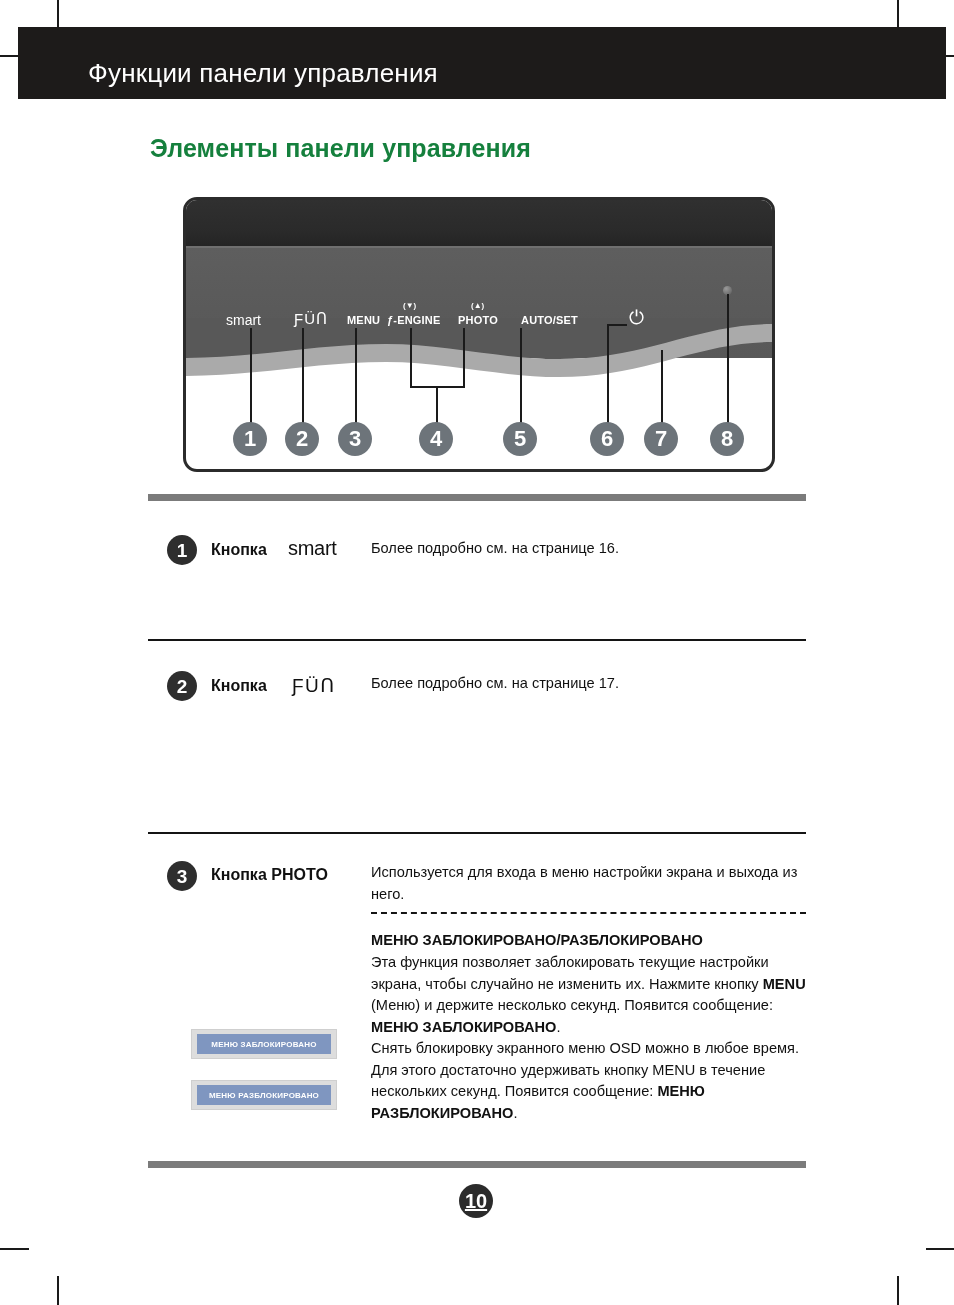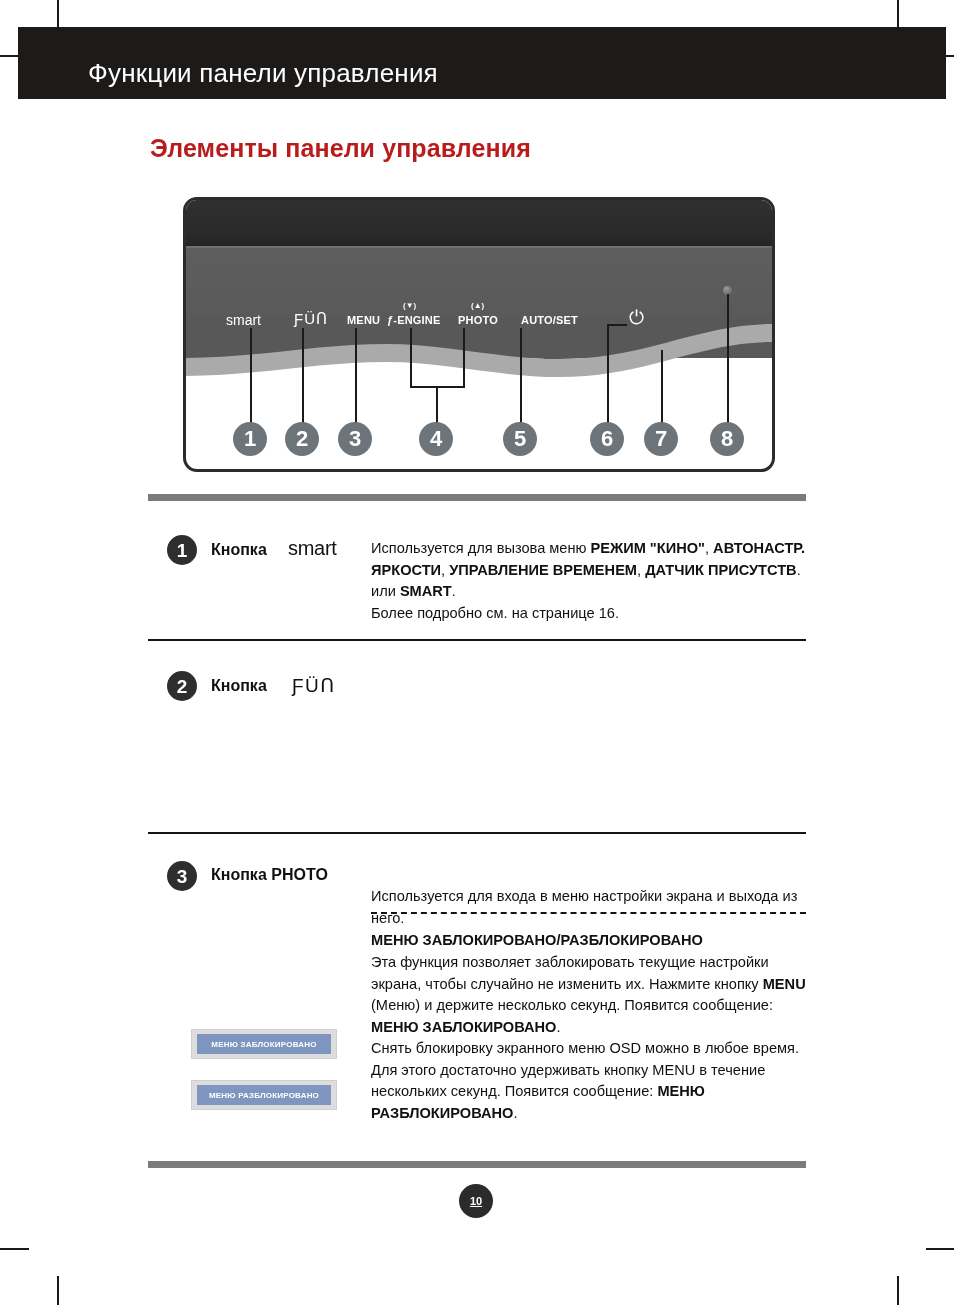--- a/index.html
+++ b/index.html
@@ -30,21 +30,21 @@
   }
   .header-title{
     position:absolute;left:88px;top:58px;
     font-size:26px;color:#ffffff;font-weight:400;
     letter-spacing:0.2px;white-space:nowrap;
   }
 
   
   .section-heading{
     position:absolute;left:150px;top:134px;
-    font-size:25px;font-weight:bold;color:#b91c1c;
+    font-size:25px;font-weight:bold;color:#15803d;
     letter-spacing:0.1px;white-space:nowrap;
   }
 
   
   .monitor{
     position:absolute;left:183px;top:197px;width:592px;height:275px;
     border:3px solid #2b2b2b;border-radius:14px;
     background:#ffffff;box-sizing:border-box;overflow:hidden;
   }
   .mon-topbezel{
@@ -125,21 +125,21 @@
     width:134px;height:20px;background:#7f96c0;
     display:flex;align-items:center;justify-content:center;
     color:#ffffff;font-size:8px;font-weight:bold;letter-spacing:0.2px;
     white-space:nowrap;
   }
 
   
   .pagenum{
     position:absolute;left:459px;top:1184px;width:34px;height:34px;
     border-radius:50%;background:#2b2b2b;color:#ffffff;
-    font-size:11px;font-weight:bold;
+    font-size:20px;font-weight:bold;
     display:flex;align-items:center;justify-content:center;line-height:1;text-decoration:underline;
   }
 </style>
 </head>
 <body>
 
 <div class="cropmark cm-tl-v"></div>
 <div class="cropmark cm-tl-h"></div>
 <div class="cropmark cm-tr-v"></div>
 <div class="cropmark cm-tr-h"></div>
@@ -196,37 +196,37 @@
   <div class="numcircle" style="left:458px;top:222px;">7</div>
   <div class="numcircle" style="left:524px;top:222px;">8</div>
 </div>
 
 <div class="graybar" style="top:494px;"></div>
 
 <div class="badge" style="left:167px;top:535px;">1</div>
 <div class="rowlabel" style="left:211px;top:541px;">Кнопка</div>
 <div class="rowlabel logo-smart" style="left:288px;top:537px;">smart</div>
 <div class="bodytext" style="top:538px;">
-  <div>Используется для вызова меню <b>РЕЖИМ "КИНО"</b>, <b>АВТОНАСТР. ЯРКОСТИ</b>, <b>УПРАВЛЕНИЕ ВРЕМЕНЕМ</b>, <b>ДАТЧИК ПРИСУТСТВ</b>. или <b>SMART</b>.</div>
   <div>Более подробно см. на странице 16.</div>
 </div>
 
 <div class="hrule" style="top:639px;"></div>
 
 <div class="badge" style="left:167px;top:671px;">2</div>
 <div class="rowlabel" style="left:211px;top:677px;">Кнопка</div>
 <div class="rowlabel logo-fun" style="left:292px;top:674px;">ƑÜՈ</div>
 <div class="bodytext" style="top:673px;">
+  <div>Более подробно см. на странице 17.</div>
 </div>
 
 <div class="hrule" style="top:832px;"></div>
 
 <div class="badge" style="left:167px;top:861px;">3</div>
 <div class="rowlabel" style="left:211px;top:866px;">Кнопка PHOTO</div>
-<div class="bodytext" style="top:862px;margin-top:24px;">
+<div class="bodytext" style="top:862px;">
   <div>Используется для входа в меню настройки экрана и выхода из него.</div>
 </div>
 
 <div class="dashrule" style="top:912px;"></div>
 
 <div class="bodytext" style="top:930px;font-weight:bold;">МЕНЮ ЗАБЛОКИРОВАНО/РАЗБЛОКИРОВАНО</div>
 <div class="bodytext" style="top:952px;">Эта функция позволяет заблокировать текущие настройки экрана, чтобы случайно не изменить их. Нажмите кнопку <b>MENU</b> (Меню) и держите несколько секунд. Появится сообщение: <b>МЕНЮ ЗАБЛОКИРОВАНО</b>.<br>Снять блокировку экранного меню OSD можно в любое время. Для этого достаточно удерживать кнопку MENU в течение нескольких секунд. Появится сообщение: <b>МЕНЮ РАЗБЛОКИРОВАНО</b>.</div>
 
 <div class="osdbox" style="left:191px;top:1029px;">
   <div class="osdinner">МЕНЮ ЗАБЛОКИРОВАНО</div>

